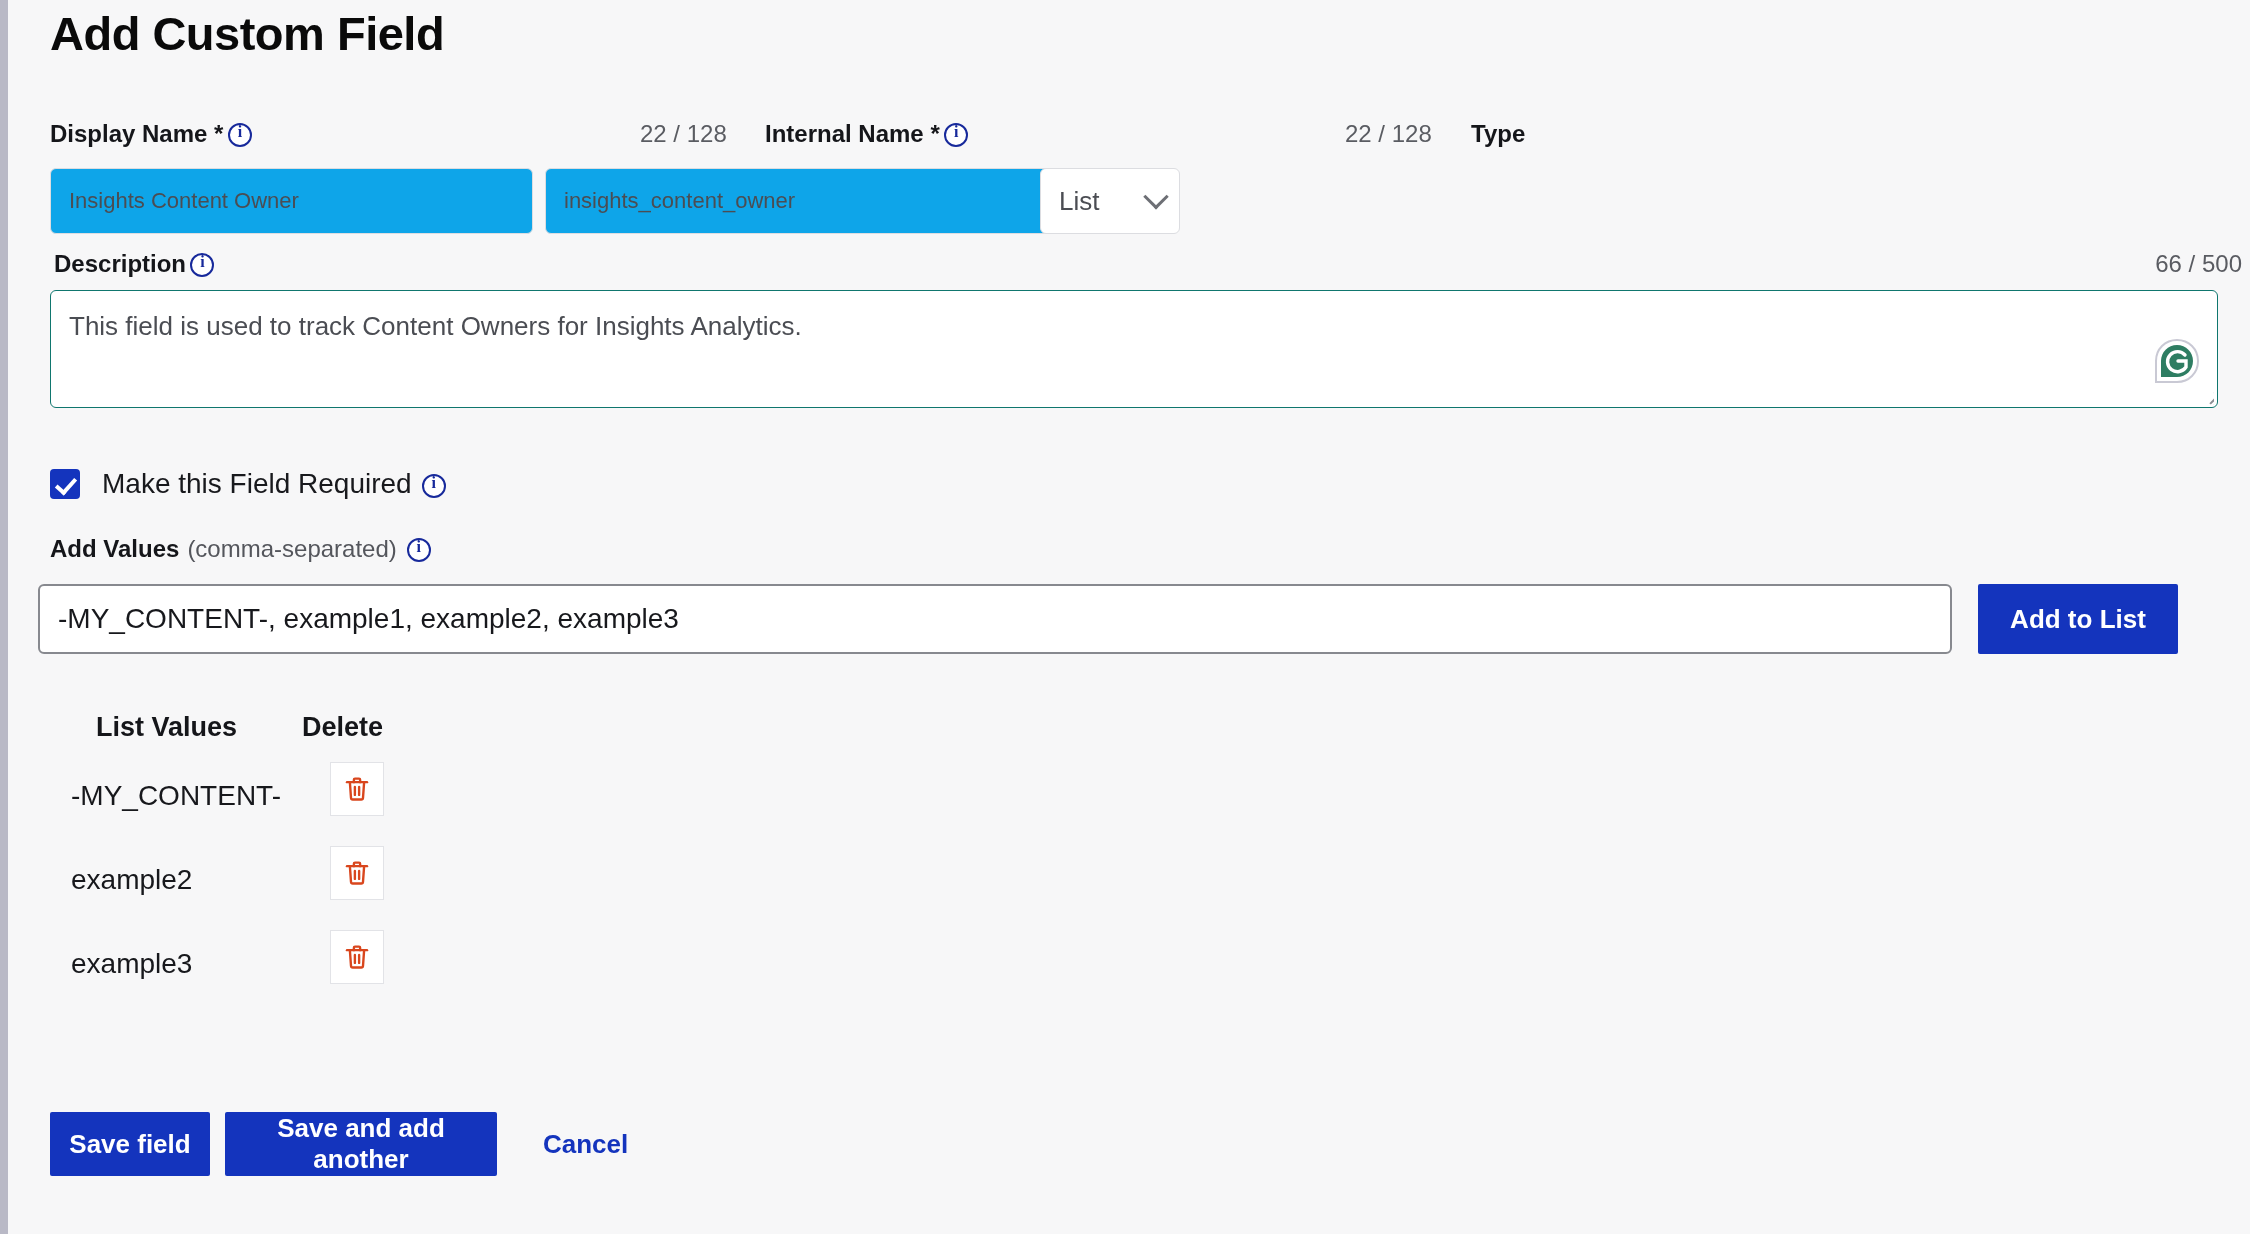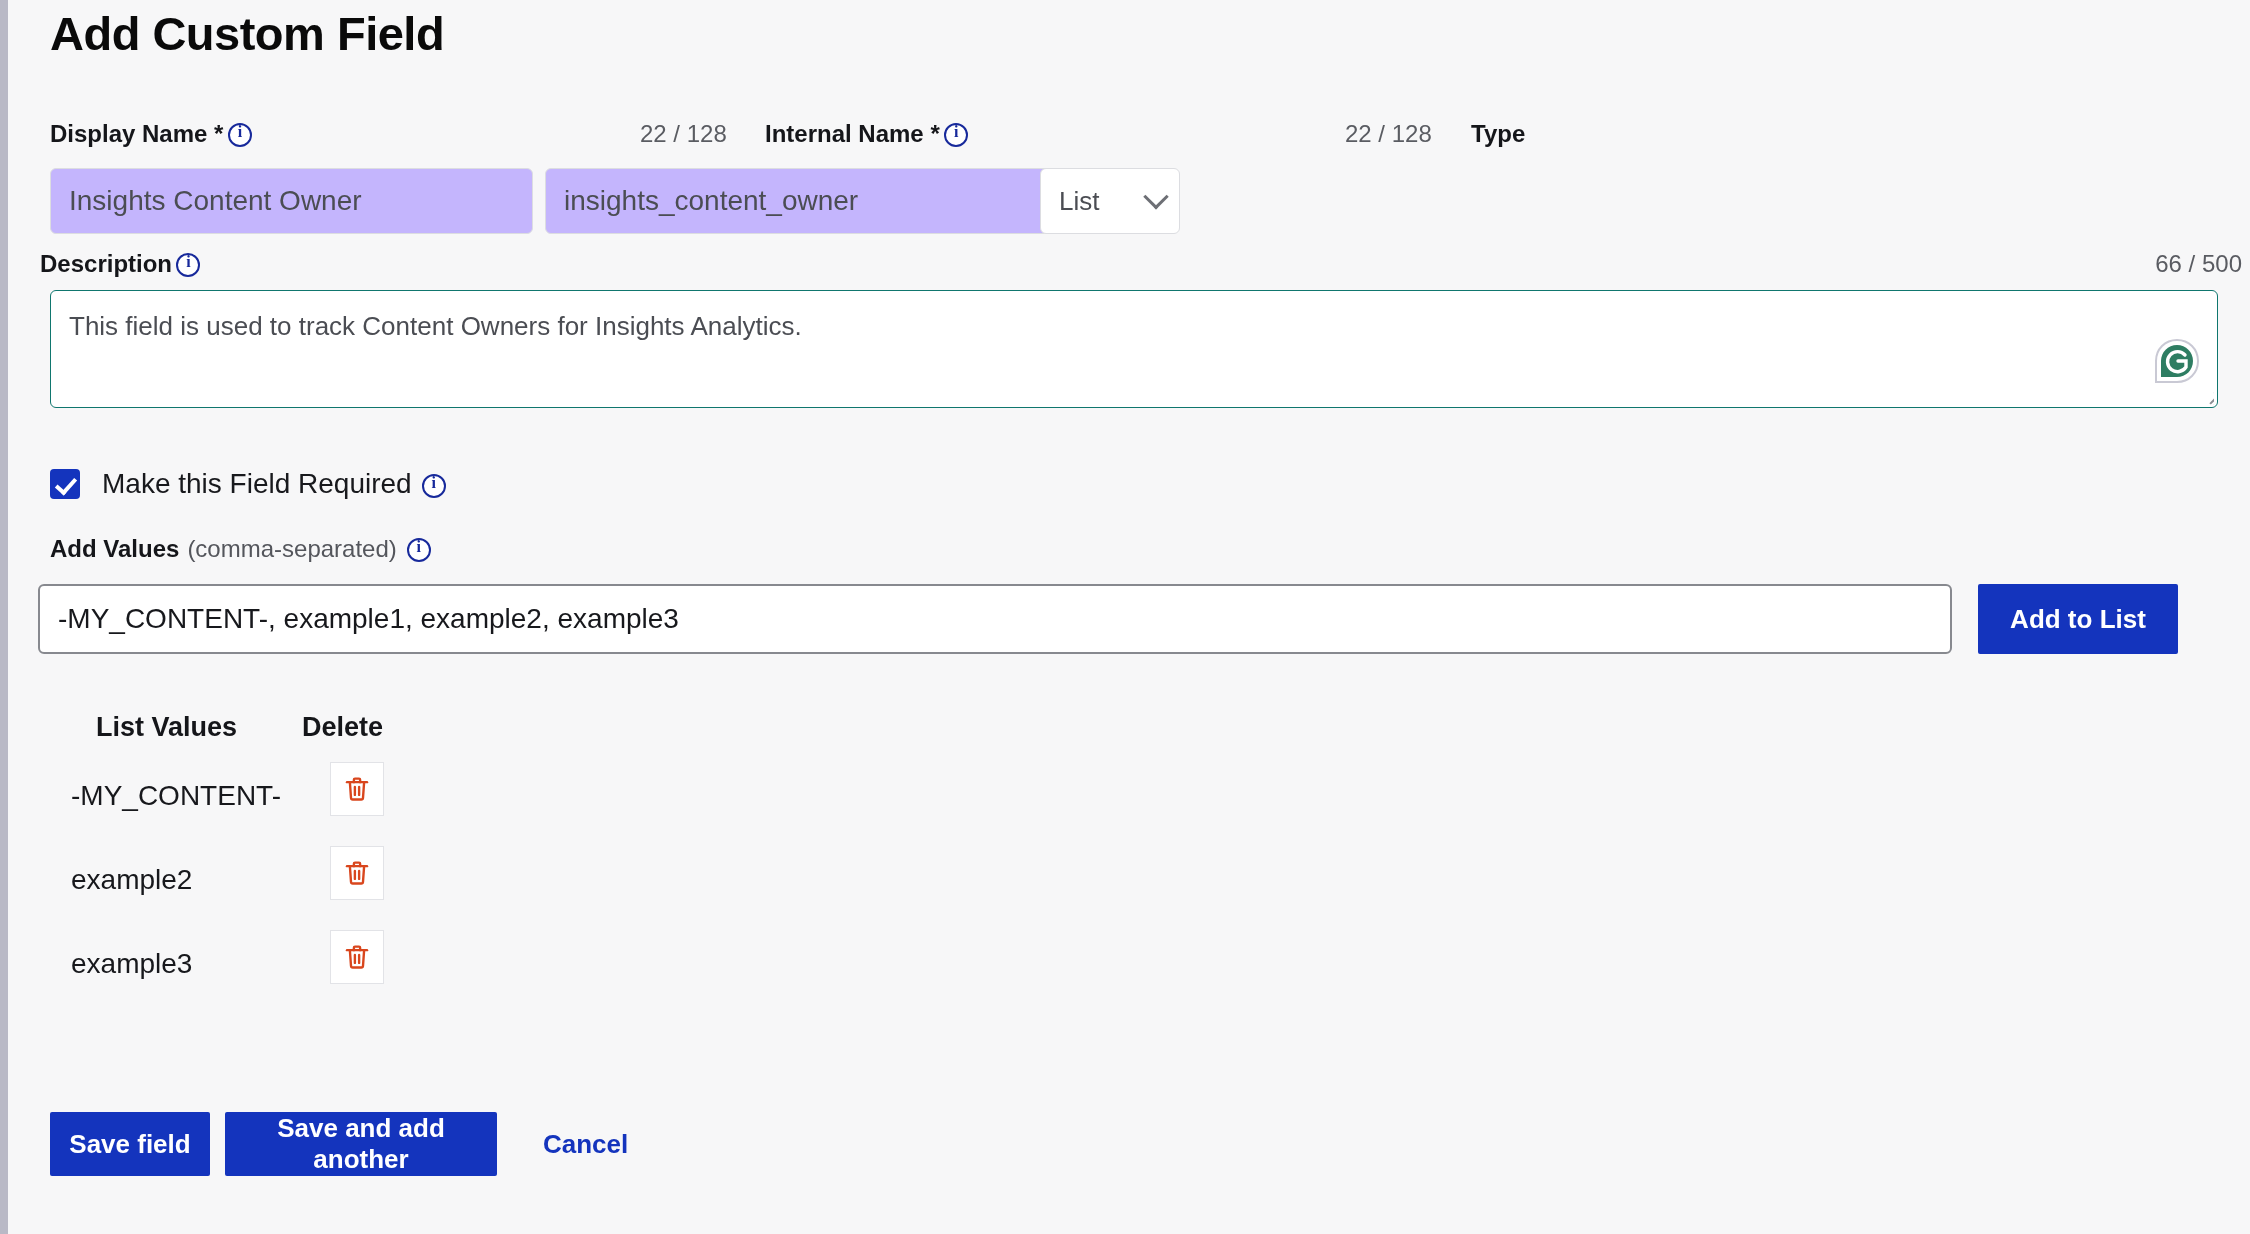--- a/index.html
+++ b/index.html
@@ -60,24 +60,24 @@
   #lbl-display { left: 42px; }
   #cnt-display { left: 632px; }
   #lbl-internal { left: 757px; }
   #cnt-internal { left: 1337px; }
   #lbl-type { left: 1463px; }
 
   
   .txtfield {
     position: absolute;
     height: 66px;
-    background: #c4b5fd;
+    background: #0ea5e9;
     border: 1px solid #dcdde1;
     border-radius: 6px;
-    font-size: 28px;
+    font-size: 22px;
     color: #4b4d53;
     padding: 8px 18px;
     font-family: "Liberation Sans", sans-serif;
     outline: none;
   }
   #in-display { left: 42px;  top: 168px; width: 483px; }
   #in-internal{ left: 537px; top: 168px; width: 537px; }
 
   .selectbox {
     position: absolute; left: 1032px; top: 168px;
@@ -90,21 +90,21 @@
     font-size: 26px; color: #4b4d53;
   }
   .chev {
     width: 18px; height: 18px;
     border-right: 3px solid #6d6f75;
     border-bottom: 3px solid #6d6f75;
     transform: rotate(45deg) translate(-3px,-3px);
   }
 
   
-  #lbl-desc  { position: absolute; left: 32px; top: 250px; white-space: nowrap; }
+  #lbl-desc  { position: absolute; left: 46px; top: 250px; white-space: nowrap; }
   #cnt-desc  { position: absolute; right: 8px; top: 250px; }
   .textarea-wrap {
     position: absolute; left: 42px; top: 290px;
     width: 2168px; height: 118px;
     background: #ffffff;
     border: 1px solid #0f766e;
     border-radius: 6px;
   }
   .textarea-text {
     position: absolute; left: 18px; top: 20px;

